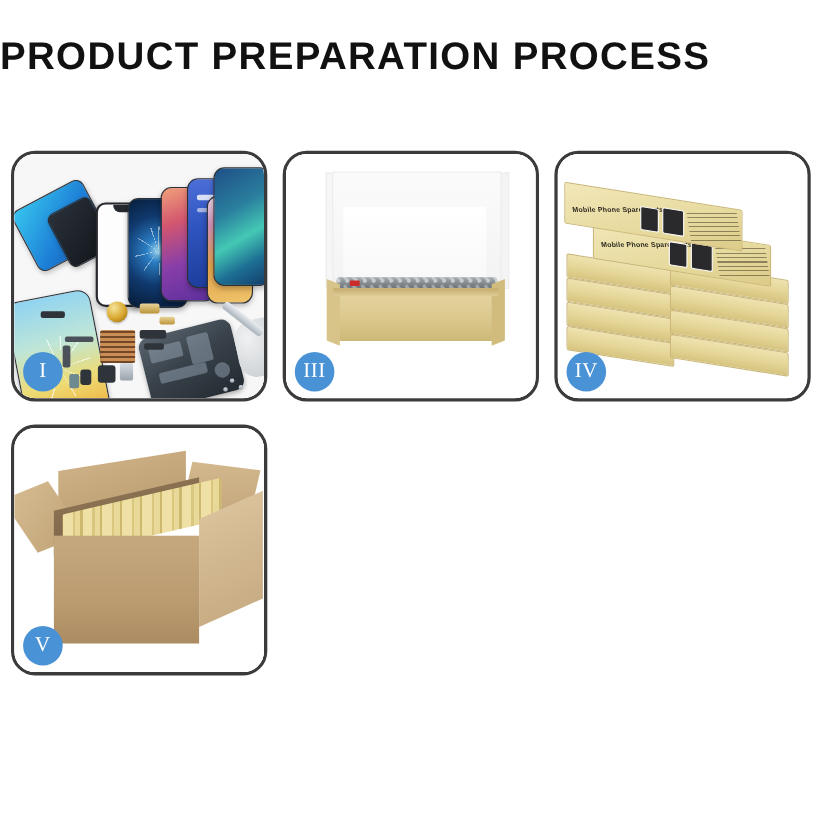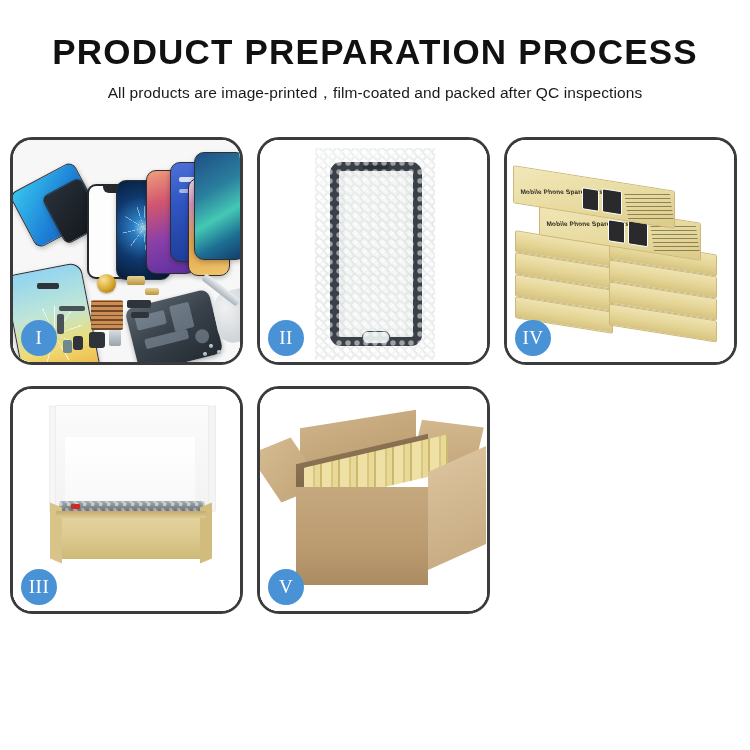--- a/index.html
+++ b/index.html
@@ -11,21 +11,20 @@
     width: 750px;
     height: 750px;
     font-family: "Liberation Sans", sans-serif;
     overflow: hidden;
     position: relative;
   }
 
   
   .header {
     width: 750px;
-    text-align: center;
     padding-top: 34px;
   }
   .title {
     font-family: "Liberation Sans", sans-serif;
     font-size: 35px;
     font-weight: 700;
     letter-spacing: 1.2px;
     color: #111111;
     line-height: 1.05;
     white-space: nowrap;
@@ -397,21 +396,20 @@
     background: linear-gradient(180deg, rgba(255,255,255,.45), rgba(225,210,185,.35));
     transform: rotate(10deg);
   }
   .c6-tab{ position:absolute; background:#a98c63; }
 </style>
 </head>
 <body>
 
 <div class="header">
   <div class="title">PRODUCT PREPARATION PROCESS</div>
-  <div class="subtitle">All products are image-printed，film-coated and packed after QC inspections</div>
 </div>
 
 <div class="grid">
 
   <div class="panel p1">
     <div class="stage">
       <div class="bg"></div>
 
       <div class="phone ph-a"></div>
       <div class="phone ph-a2"></div>
@@ -455,86 +453,74 @@
       <div class="part silver" style="left:196px;top:204px;width:4px;height:4px;border-radius:50%;"></div>
       <div class="part silver" style="left:204px;top:210px;width:4px;height:4px;border-radius:50%;"></div>
       <div class="part silver" style="left:190px;top:212px;width:4px;height:4px;border-radius:50%;"></div>
 
       <div class="hand"></div>
       <div class="tweezer"></div>
     </div>
     <div class="badge">I</div>
   </div>
 
-  <div class="panel p2">
-    <div class="stage">
-      <div class="bg"></div>
-      <div class="bubblesheet"></div>
-      <div class="glass">
-        <div class="speaker"></div>
-        <div class="home"></div>
-      </div>
-      <div class="bubbleover"></div>
-    </div>
-    <div class="badge">II</div>
-  </div>
-
-  <div class="panel p4">
-    <div class="stage">
-      <div class="bg"></div>
-      <div class="stack">
-
-        <div class="sbox" style="left:2px;  top:78px;  width:96px; height:20px; transform:skewY(9deg);"></div>
-        <div class="sbox" style="left:2px;  top:100px; width:96px; height:20px; transform:skewY(9deg);"></div>
-        <div class="sbox" style="left:2px;  top:122px; width:96px; height:20px; transform:skewY(9deg);"></div>
-        <div class="sbox" style="left:2px;  top:144px; width:96px; height:20px; transform:skewY(9deg);"></div>
-
-        <div class="sbox" style="left:96px; top:86px;  width:106px;height:20px; transform:skewY(9deg);"></div>
-        <div class="sbox" style="left:96px; top:108px; width:106px;height:20px; transform:skewY(9deg);"></div>
-        <div class="sbox" style="left:96px; top:130px; width:106px;height:20px; transform:skewY(9deg);"></div>
-        <div class="sbox" style="left:96px; top:152px; width:106px;height:20px; transform:skewY(9deg);"></div>
-
-        <div class="sbox" style="left:26px; top:50px; width:160px; height:36px; transform:skewY(9deg);">
-          <div class="top"></div>
-          <div class="lbl" style="left:6px; top:14px; transform:rotate(-9deg);">Mobile Phone Spare Parts</div>
-          <div class="img" style="left:68px; top:10px; width:15px; height:20px;"></div>
-          <div class="img" style="left:88px; top:8px;  width:18px; height:22px;"></div>
-          <div class="lines" style="left:112px; top:6px; transform:rotate(-9deg);"></div>
-        </div>
-
-        <div class="sbox" style="left:0px; top:18px; width:160px; height:36px; transform:skewY(9deg);">
-          <div class="top"></div>
-          <div class="lbl" style="left:6px; top:14px; transform:rotate(-9deg);">Mobile Phone Spare Parts</div>
-          <div class="img" style="left:68px; top:10px; width:15px; height:20px;"></div>
-          <div class="img" style="left:88px; top:8px;  width:18px; height:22px;"></div>
-          <div class="lines" style="left:112px; top:6px; transform:rotate(-9deg);"></div>
-        </div>
-      </div>
-    </div>
-    <div class="badge">IV</div>
-  </div>
 
   <div class="panel p3">
     <div class="stage">
       <div class="bg"></div>
       <div class="lid-flapL"></div>
       <div class="lid-flapR"></div>
       <div class="lid-back"></div>
       <div class="foam"></div>
       <div class="screeninbox">
         <div class="wrapgloss"></div>
         <div class="redmark"></div>
       </div>
       <div class="boxbase">
         <div class="edgeL"></div>
         <div class="edgeR"></div>
         <div class="innerlip"></div>
       </div>
     </div>
     <div class="badge">III</div>
+  </div>
+
+  <div class="panel p4">
+    <div class="stage">
+      <div class="bg"></div>
+      <div class="stack">
+
+        <div class="sbox" style="left:2px;  top:78px;  width:96px; height:20px; transform:skewY(9deg);"></div>
+        <div class="sbox" style="left:2px;  top:100px; width:96px; height:20px; transform:skewY(9deg);"></div>
+        <div class="sbox" style="left:2px;  top:122px; width:96px; height:20px; transform:skewY(9deg);"></div>
+        <div class="sbox" style="left:2px;  top:144px; width:96px; height:20px; transform:skewY(9deg);"></div>
+
+        <div class="sbox" style="left:96px; top:86px;  width:106px;height:20px; transform:skewY(9deg);"></div>
+        <div class="sbox" style="left:96px; top:108px; width:106px;height:20px; transform:skewY(9deg);"></div>
+        <div class="sbox" style="left:96px; top:130px; width:106px;height:20px; transform:skewY(9deg);"></div>
+        <div class="sbox" style="left:96px; top:152px; width:106px;height:20px; transform:skewY(9deg);"></div>
+
+        <div class="sbox" style="left:26px; top:50px; width:160px; height:36px; transform:skewY(9deg);">
+          <div class="top"></div>
+          <div class="lbl" style="left:6px; top:14px; transform:rotate(-9deg);">Mobile Phone Spare Parts</div>
+          <div class="img" style="left:68px; top:10px; width:15px; height:20px;"></div>
+          <div class="img" style="left:88px; top:8px;  width:18px; height:22px;"></div>
+          <div class="lines" style="left:112px; top:6px; transform:rotate(-9deg);"></div>
+        </div>
+
+        <div class="sbox" style="left:0px; top:18px; width:160px; height:36px; transform:skewY(9deg);">
+          <div class="top"></div>
+          <div class="lbl" style="left:6px; top:14px; transform:rotate(-9deg);">Mobile Phone Spare Parts</div>
+          <div class="img" style="left:68px; top:10px; width:15px; height:20px;"></div>
+          <div class="img" style="left:88px; top:8px;  width:18px; height:22px;"></div>
+          <div class="lines" style="left:112px; top:6px; transform:rotate(-9deg);"></div>
+        </div>
+      </div>
+    </div>
+    <div class="badge">IV</div>
   </div>
 
   <div class="panel p5">
     <div class="stage">
       <div class="bg"></div>
       <div class="flapBack"></div>
       <div class="flapL"></div>
       <div class="flapR"></div>
       <div class="carton-top-open"></div>
       <div class="inner-goods"></div>

